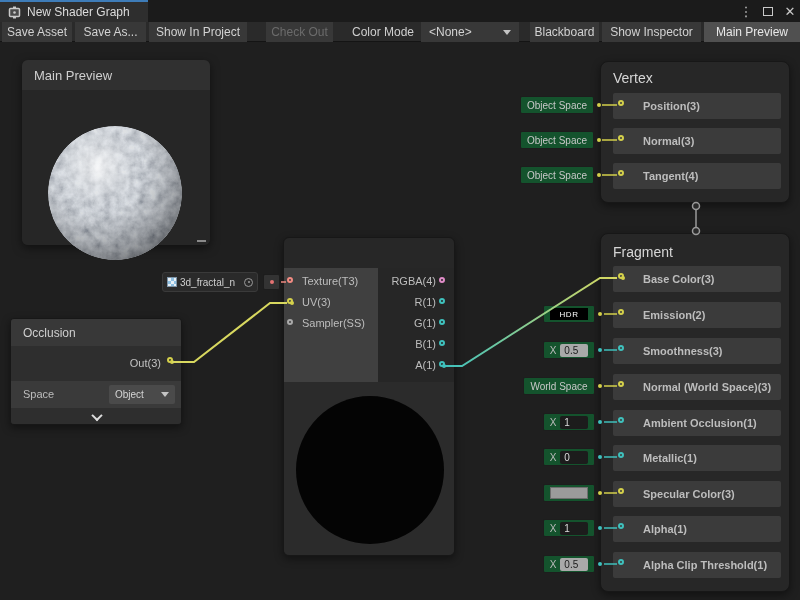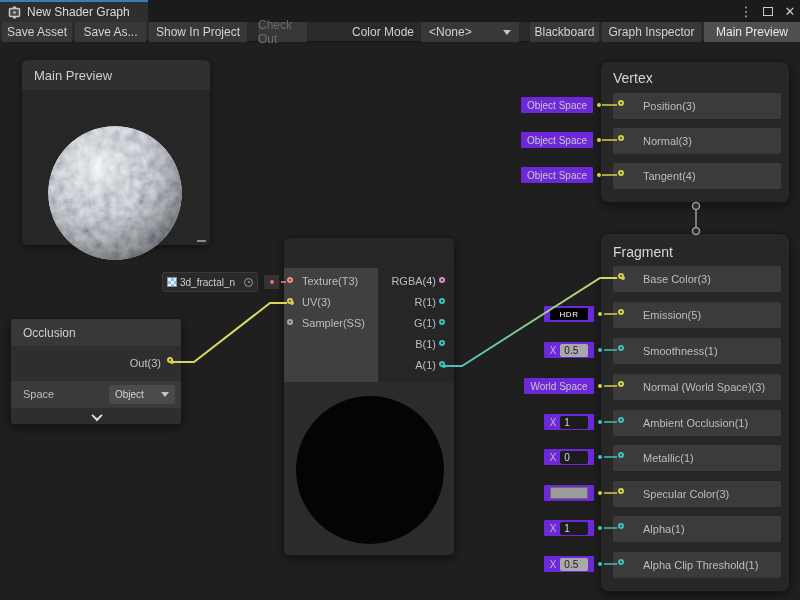--- a/index.html
+++ b/index.html
@@ -26,35 +26,35 @@
   .tlabel { position:absolute; top:0; height:20px; color:#cfcfcf; font-size:12px; display:flex; align-items:center; }
   .tri { width:0; height:0; border-left:4px solid transparent; border-right:4px solid transparent; border-top:5px solid #c4c4c4; }
 
   
   .node { position:absolute; background:#272727; border:1px solid #171717; border-radius:8px;
     box-shadow:0 3px 8px rgba(0,0,0,.45); }
   .node-title { position:absolute; color:#d6d6d6; }
   .stack-row { position:absolute; left:12px; width:168px; height:26px; background:#3b3b3b;
     border-radius:2px; }
   .stack-row .row-label { position:absolute; left:30px; top:0; height:26px; line-height:26px;
-    font-size:11px; color:#bdbdbd; white-space:nowrap; }
+    font-size:11px; color:#bdbdbd; white-space:nowrap;font-weight:bold; }
 
   
   .port { position:absolute; width:6px; height:6px; border:2px solid; border-radius:50%; background:transparent; z-index:9; }
   .port.connected::after { content:""; position:absolute; left:1px; top:1px; width:4px; height:4px; border-radius:50%; }
   .p-y  { border-color:#d4d04b; } .p-y.connected::after  { background:#d4d04b; }
   .p-t  { border-color:#3fc1bd; } .p-t.connected::after  { background:#3fc1bd; }
   .p-pink { border-color:#e08cc8; }
   .p-sal  { border-color:#f28b82; }
   .p-gray { border-color:#aaaaaa; }
   .dot { position:absolute; width:4px; height:4px; border-radius:50%; z-index:9; }
   .d-y { background:#d4d04b; } .d-t { background:#3fc1bd; } .d-r { background:#e57373; }
 
   
-  .chip { position:absolute; height:18px; background:#6d28d9; border:1px solid #1d1d1d; border-radius:2px;
+  .chip { position:absolute; height:18px; background:#14532d; border:1px solid #1d1d1d; border-radius:2px;
     display:flex; align-items:center; justify-content:center; font-size:10px; color:#c8c8c8; z-index:8; }
   .x-pre { font-size:10px; color:#bbbbbb; margin-right:4px; }
   .f-field { height:13px; min-width:28px; background:#1c1c1c; border-radius:2px; color:#dadada;
     font-size:10px; display:flex; align-items:center; padding:0 4px; }
   .f-field.light { background:#a9a9a9; color:#1a1a1a; }
   .hdr-swatch { width:38px; height:12px; background:#000; color:#fff; font-size:8px;
     display:flex; align-items:center; justify-content:center; letter-spacing:.5px; }
   .color-swatch { width:38px; height:12px; background:#9b9b9b; border:1px solid #6e6e6e; }
 
   
@@ -133,28 +133,28 @@
           <span class="wc-box"></span>
         </span>
       <span class="wc">✕</span>
     </div>
   </div>
 
   <div id="toolbar">
     <div class="tbtn" style="left:2px;width:70px;">Save Asset</div>
     <div class="tbtn" style="left:75px;width:71px;">Save As...</div>
     <div class="tbtn" style="left:149px;width:98px;">Show In Project</div>
-    <div class="tbtn disabled" style="left:258px;width:49px;">Check Out</div>
+    <div class="tbtn disabled" style="left:266px;width:67px;">Check Out</div>
     <div class="tlabel" style="left:352px;">Color Mode</div>
     <div class="tbtn" style="left:421px;width:98px;justify-content:space-between;padding:0 8px;">
       <span>&lt;None&gt;</span>
       <span class="tri"></span>
     </div>
     <div class="tbtn" style="left:530px;width:69px;">Blackboard</div>
-    <div class="tbtn" style="left:602px;width:99px;">Graph Inspector</div>
+    <div class="tbtn" style="left:602px;width:99px;">Show Inspector</div>
     <div class="tbtn active" style="left:704px;width:96px;">Main Preview</div>
   </div>
 
   <div id="main-preview">
     <div class="mp-header">Main Preview</div>
     <div id="mp-body">
       <div id="sphere">
         <svg width="134" height="134" viewBox="0 0 134 134">
           <defs>
             <filter id="marble" x="0%" y="0%" width="100%" height="100%">
@@ -207,24 +207,24 @@
   <span class="dot d-y" style="left:597px;top:103px;"></span>
   <span class="dot d-y" style="left:597px;top:138px;"></span>
   <span class="dot d-y" style="left:597px;top:173px;"></span>
 
   <div class="node" style="left:600px;top:233px;width:190px;height:359px;">
     <div class="node-title" style="left:12px;top:10px;font-size:14px;">Fragment</div>
     <div class="stack-row" style="top:32px;">
       <span class="row-label">Base Color(3)</span>
       </div>
     <div class="stack-row" style="top:68px;">
-      <span class="row-label">Emission(5)</span>
+      <span class="row-label">Emission(2)</span>
       </div>
     <div class="stack-row" style="top:104px;">
-      <span class="row-label">Smoothness(1)</span>
+      <span class="row-label">Smoothness(3)</span>
       </div>
     <div class="stack-row" style="top:140px;">
       <span class="row-label">Normal (World Space)(3)</span>
       </div>
     <div class="stack-row" style="top:176px;">
       <span class="row-label">Ambient Occlusion(1)</span>
       </div>
     <div class="stack-row" style="top:211px;">
       <span class="row-label">Metallic(1)</span>
       </div>

